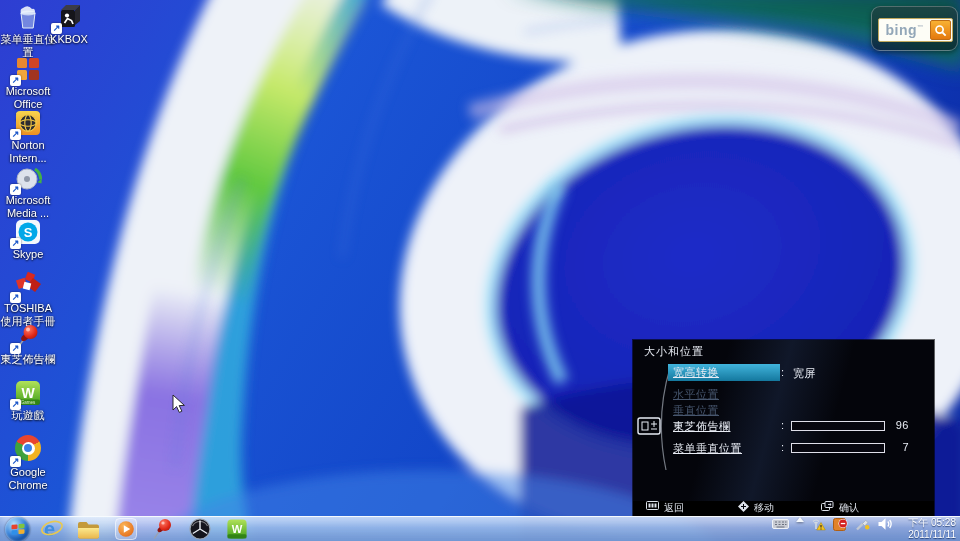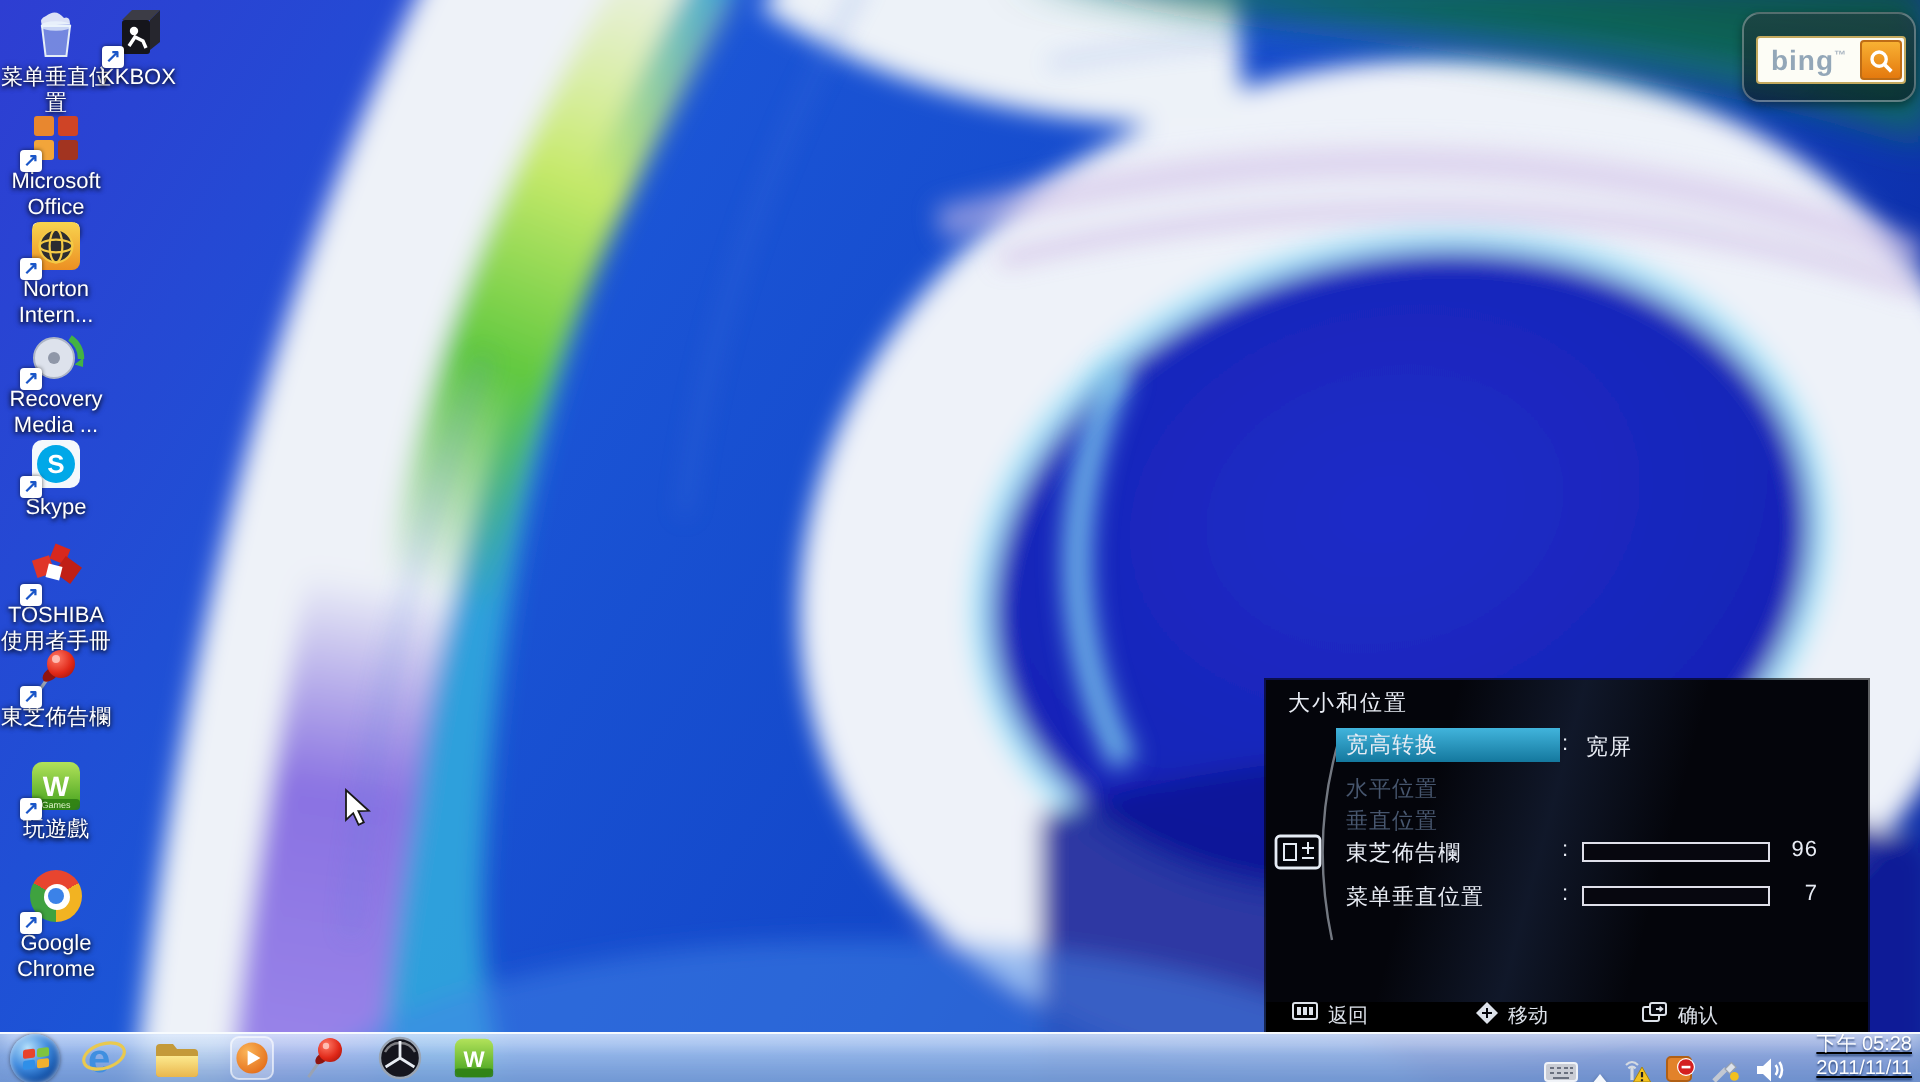--- a/index.html
+++ b/index.html
@@ -38,21 +38,21 @@
     display:flex;align-items:center;justify-content:center;}
 
   
   .osd{position:absolute;left:633px;top:340px;width:301px;height:176px;background:#04050b;
     color:#e8ecf4;box-shadow:0 0 0 1px rgba(0,0,0,.6);}
   .osd::before{content:"";position:absolute;inset:0;
     background:linear-gradient(105deg,rgba(40,60,110,0) 28%,rgba(60,90,150,.22) 46%,rgba(20,30,60,0) 64%);}
   .osd-title{position:absolute;left:11px;top:4px;font-size:11px;letter-spacing:1px;}
   .osd-deco{position:absolute;left:0;top:0;}
   .osd-row{position:absolute;left:40px;width:255px;height:15px;font-size:11px;letter-spacing:.5px;}
-  .osd-row .osd-label{position:absolute;left:0;top:0;white-space:nowrap;}
+  .osd-row .osd-label{position:absolute;left:0;top:0;white-space:nowrap;text-decoration:underline;}
   .osd-row.selected .osd-label{left:-5px;top:-2px;width:112px;padding:1px 5px;
     background:linear-gradient(#41b4dc,#14789e);}
   .osd-row.disabled{color:#47566e;}
   .osd-colon{position:absolute;left:108px;top:0;}
   .osd-val{position:absolute;left:120px;top:0;}
   .osd-slider{position:absolute;left:118px;top:2px;width:94px;height:10px;
     border:1px solid #dfdfe9;background:#07070f;padding:1px;}
   .osd-fill{position:relative;height:100%;background:#d4ccd8;}
   .osd-fill::after{content:"";position:absolute;right:0;top:0;bottom:0;width:4px;
     background:#e6dee9;border-left:1px solid #12121c;}
@@ -68,21 +68,21 @@
     background:linear-gradient(rgba(222,235,252,.85),rgba(170,198,235,.8) 45%,rgba(148,180,226,.82));
     border-top:1px solid rgba(252,254,255,.95);
     box-shadow:inset 0 -7px 10px rgba(95,135,195,.45);
     display:flex;align-items:center;}
   .orb{width:25px;height:25px;margin-left:5px;border-radius:50%;flex:0 0 auto;
     background:radial-gradient(circle at 35% 28%,#b5e0fb,#3f8ade 42%,#0d4aa0 72%,#083068);
     box-shadow:inset 0 0 3px rgba(255,255,255,.7),0 0 2px rgba(0,0,0,.5);
     display:flex;align-items:center;justify-content:center;}
   .tbicons{display:flex;align-items:center;gap:12px;margin-left:9px;}
   .tbi{width:25px;height:24px;display:flex;align-items:center;justify-content:center;position:relative;}
-  .tray{margin-left:auto;display:flex;align-items:flex-end;gap:7px;padding-right:4px;text-decoration:underline;}
+  .tray{margin-left:auto;display:flex;align-items:flex-start;gap:7px;padding-right:4px;}
   .tri{display:flex;align-items:center;justify-content:center;}
   .uparrow{width:0;height:0;border-left:4px solid transparent;border-right:4px solid transparent;
     border-bottom:5px solid #f4f8fd;filter:drop-shadow(0 1px 1px rgba(0,0,0,.4));}
   .clock{font-size:10px;line-height:1.25;color:#fff;text-align:right;width:56px;
     text-shadow:0 1px 1px rgba(0,30,80,.7);}
 </style>
 </head>
 <body>
 
 <div id="screen">
@@ -229,21 +229,21 @@
   <div class="dicon" style="left:0px;top:163px">
     <div class="art">
       <svg width="30" height="30" viewBox="0 0 30 30">
         <circle cx="14" cy="16" r="10" fill="#dde2ec" stroke="#aeb6c6"></circle>
         <circle cx="14" cy="16" r="3" fill="#8f97a8"></circle>
         <path d="M22 6 a12 12 0 0 1 5.5 10.5" stroke="#43b244" stroke-width="3.2" fill="none"></path>
         <path d="M28.5 20.5 l-4.2 -1.2 l4.4 -3.6 z" fill="#43b244"></path>
       </svg>
       <span class="sc">↗</span>
     </div>
-    <div class="lbl">Recovery Media ...</div>
+    <div class="lbl">Microsoft Media ...</div>
   </div>
 
   <div class="dicon" style="left:0px;top:217px">
     <div class="art">
       <svg width="30" height="30" viewBox="0 0 30 30">
         <rect x="3" y="3" width="24" height="24" rx="5" fill="#f4f8fc"></rect>
         <circle cx="15" cy="15" r="9.5" fill="#00a8e8"></circle>
         <text x="15" y="19.5" text-anchor="middle" font-size="13" font-weight="bold" fill="#fff">S</text>
       </svg>
       <span class="sc">↗</span>

